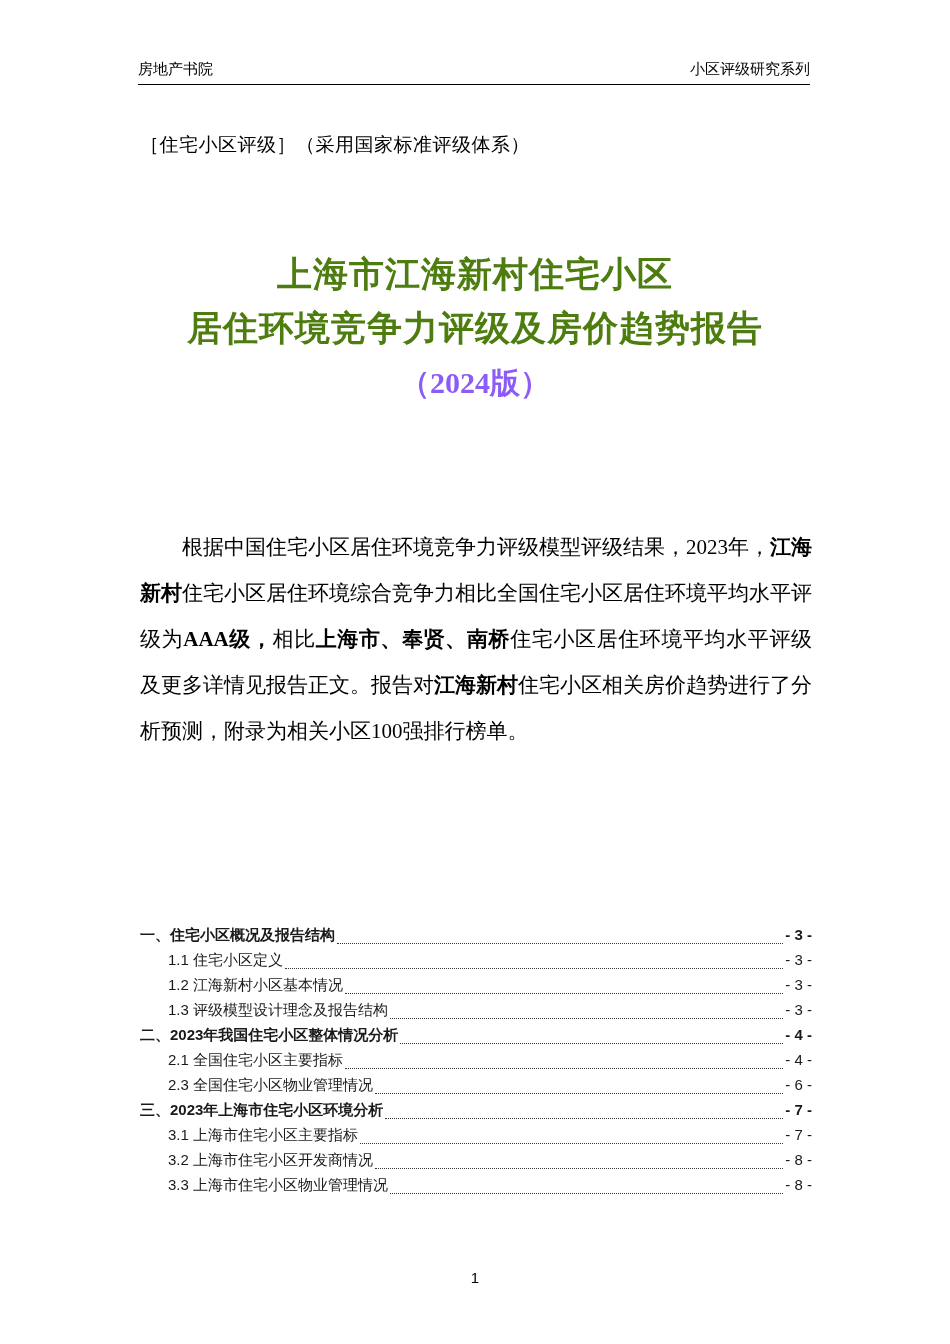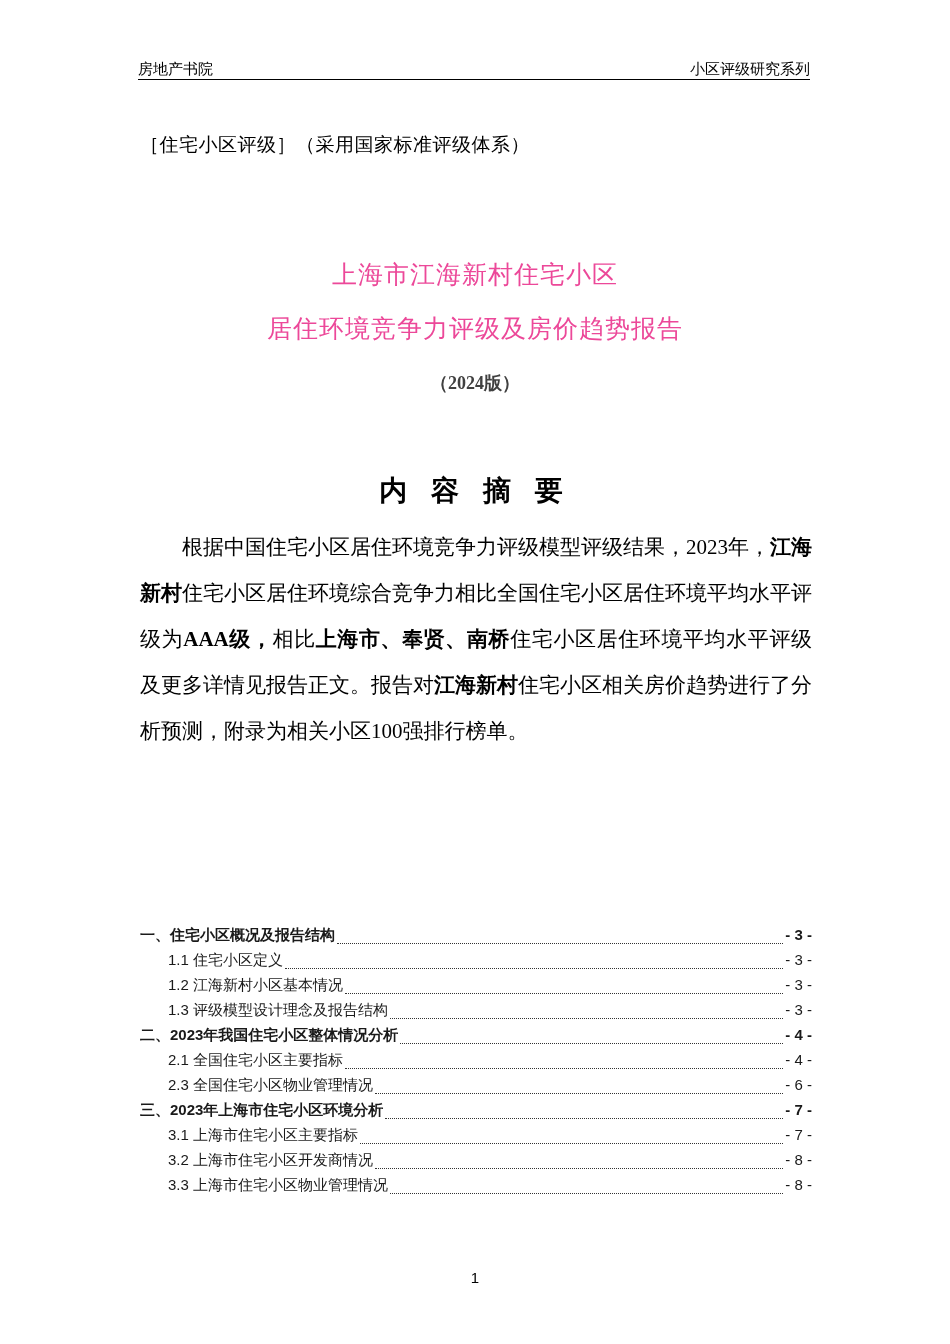--- a/index.html
+++ b/index.html
@@ -27,20 +27,21 @@
   .header {
     position: absolute;
     top: 60px;
     left: 138px;
     width: 672px;
     display: flex;
     justify-content: space-between;
     align-items: flex-end;
     font-size: 15px;
     font-family: "Liberation Sans", sans-serif;
+    padding-bottom: 5px;
     border-bottom: 1.2px solid #000;
   }
   .header-left, .header-right {
     white-space: nowrap;
   }
 
   
   .bracket-line {
     position: absolute;
     top: 132px;
@@ -53,31 +54,31 @@
 
   
   .title-block {
     position: absolute;
     top: 248px;
     left: 0;
     width: 950px;
     text-align: center;
   }
   .title-line {
-    color: #ec4899;
-    font-weight: normal;
-    font-size: 25px;
+    color: #4d7c0f;
+    font-weight: bold;
+    font-size: 35px;
     line-height: 54px;
     letter-spacing: 1px;
     font-family: "Liberation Serif", "DejaVu Serif", serif;
   }
   .title-version {
-    color: #404040;
-    font-weight: bold;
-    font-size: 18px;
+    color: #8b5cf6;
+    font-weight: bold;
+    font-size: 30px;
     line-height: 46px;
     margin-top: 4px;
     font-family: "Liberation Serif", "DejaVu Serif", serif;
   }
 
   
   .abstract-heading {
     position: absolute;
     top: 472px;
     left: 0;
@@ -178,21 +179,20 @@
   </div>
 
   <div class="bracket-line">［住宅小区评级］（采用国家标准评级体系）</div>
 
   <div class="title-block">
     <div class="title-line">上海市江海新村住宅小区</div>
     <div class="title-line">居住环境竞争力评级及房价趋势报告</div>
     <div class="title-version">（2024版）</div>
   </div>
 
-  <div class="abstract-heading">内 容 摘 要</div>
 
   <div class="abstract-body">
     <span>根据中国住宅小区居住环境竞争力评级模型评级结果，2023年，</span><b>江海新村</b><span>住宅小区居住环境综合竞争力相比全国住宅小区居住环境平均水平评级为</span><b>AAA级，</b><span>相比</span><b>上海市、奉贤、南桥</b><span>住宅小区居住环境平均水平评级及更多详情见报告正文。报告对</span><b>江海新村</b><span>住宅小区相关房价趋势进行了分析预测，附录为相关小区100强排行榜单。</span>
   </div>
 
 
   <div class="toc">
 
     <div class="toc-entry lvl1">
       <span class="toc-label">一、住宅小区概况及报告结构</span>

